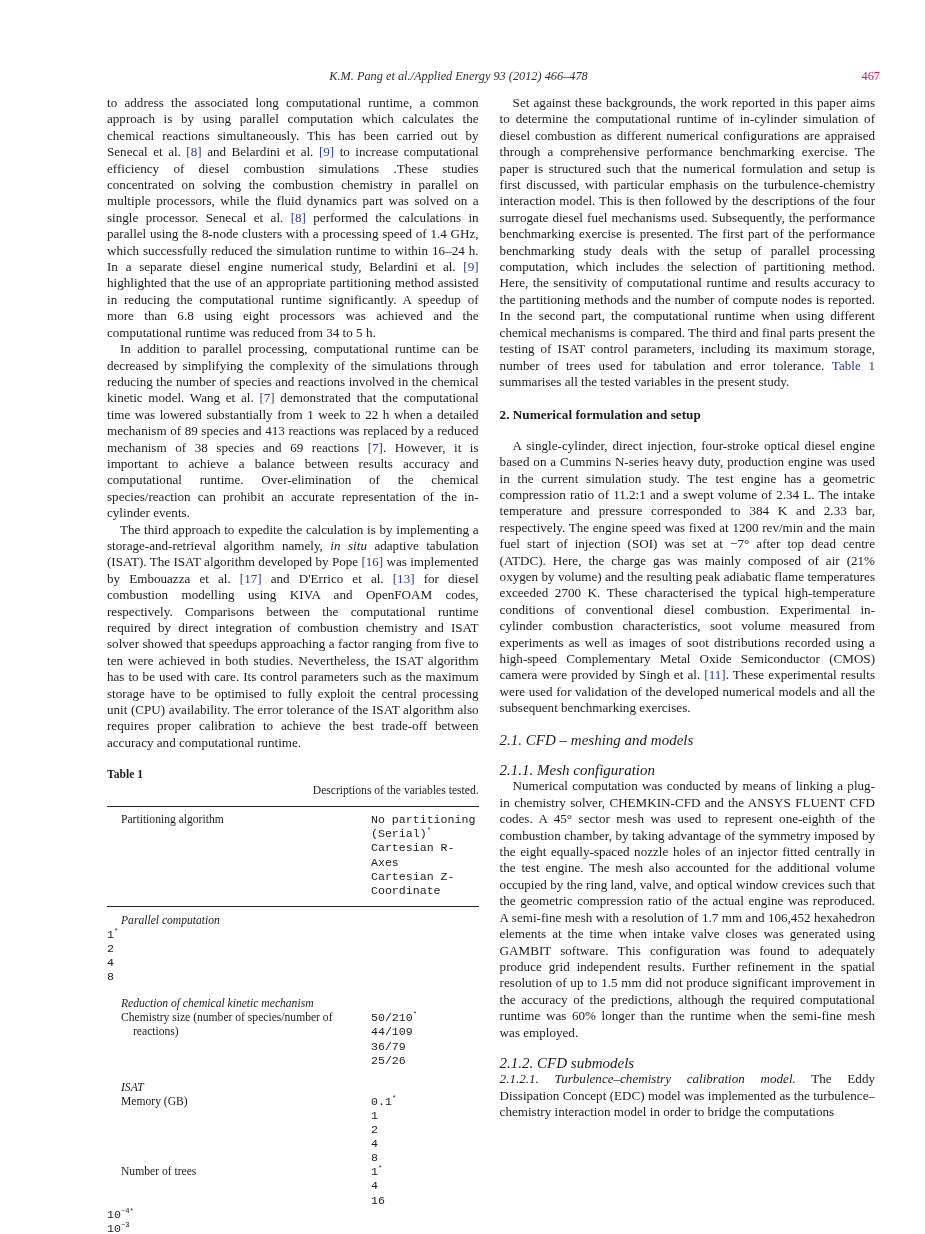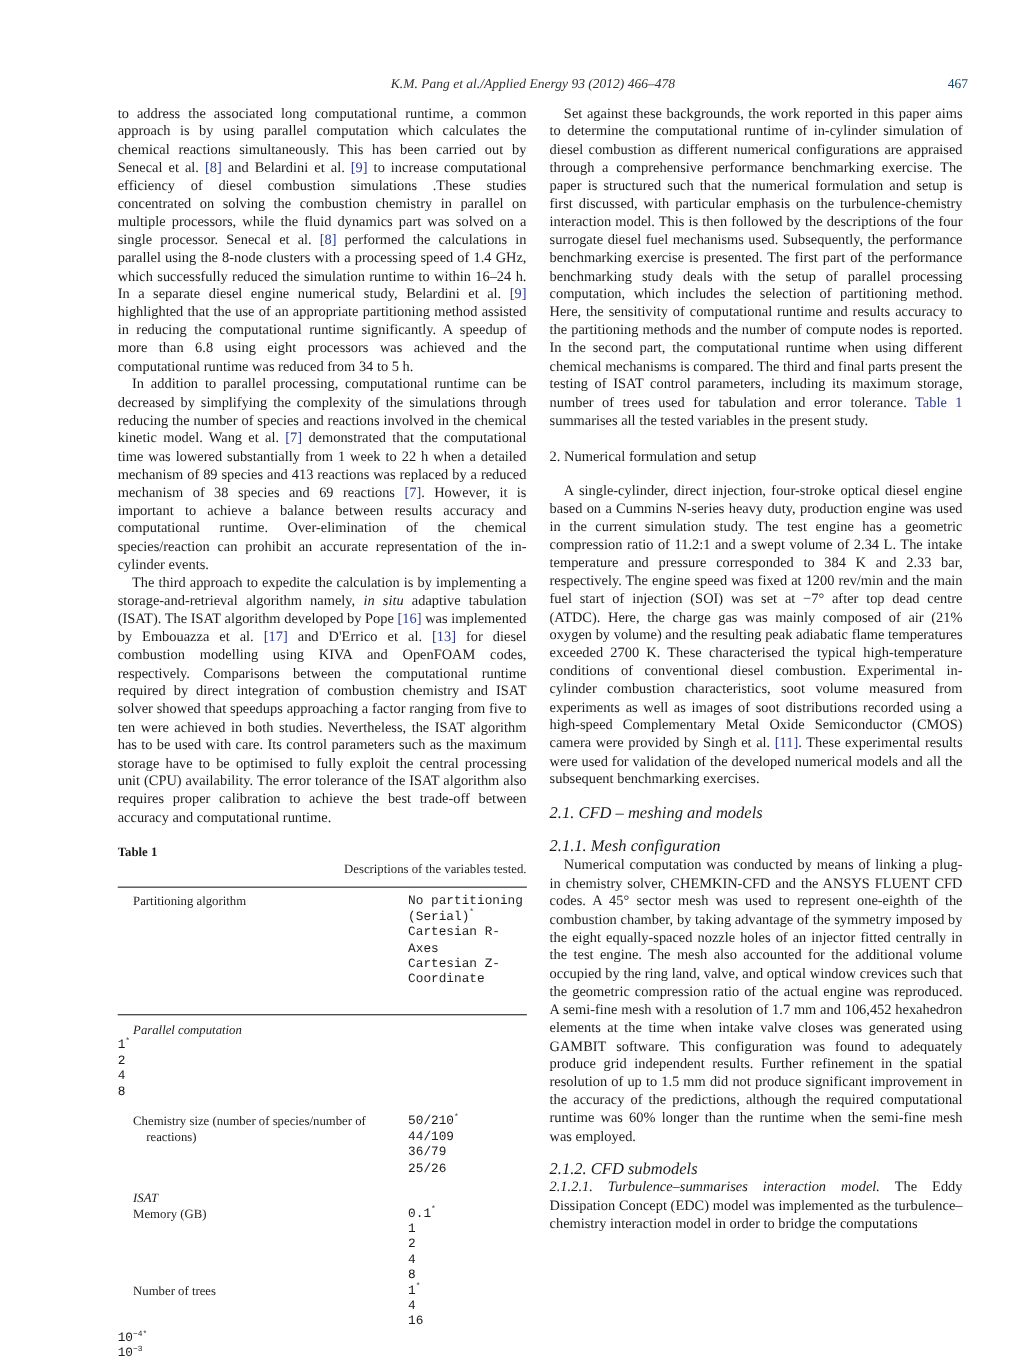--- a/index.html
+++ b/index.html
@@ -11,46 +11,46 @@
   html,body{margin:0;padding:0;background:#ffffff;}
   .page{
     position:relative;
     width:925px;height:1234px;
     background:#ffffff;
     overflow:hidden;
     font-family:"Liberation Serif","DejaVu Serif",serif;
     color:var(--text-color);
   }
   .running-head{
-    position:absolute;top:69px;left:80px;width:809px;
+    position:absolute;top:69px;left:54px;width:809px;
     text-align:center;
     font-style:italic;
     font-size:12.3px;
     color:#2f2f2f;
   }
   .page-num{
     position:absolute;top:69px;right:45px;
-    font-size:12.3px;color:#0c4a6e;
+    font-size:12.3px;color:#be185d;
   }
   .columns{
     position:absolute;top:95px;left:66px;width:809px;
     display:flex;gap:21px;
   }
   .col-left{width:392px;margin-left:41px;}
   .col-right{width:396px;}
   p.para{
     margin:0;
     font-size:13.1px;
     line-height:16.4px;
     text-align:justify;
     color:var(--text-color);
   }
   p.ind{text-indent:13px;}
   h2{
-    font-size:13.2px;font-weight:normal;font-style:normal;
+    font-size:13.2px;font-weight:bold;font-style:normal;
     margin:17px 0 14px;line-height:16.4px;
   }
   h3{
     font-size:15px;font-weight:normal;font-style:italic;
     line-height:16.4px;margin:0;
   }
   h3.gap{margin:15px 0 14px;}
   h3.tight{margin:14px 0 0;}
   .cite{color:var(--cite-color);}
   .it{font-style:italic;}
@@ -62,21 +62,21 @@
   .tbody{
     border-top:1.2px solid var(--rule-color);
     border-bottom:1.2px solid var(--rule-color);
     padding:6px 0 12px;
     font-size:11.6px;line-height:14.1px;
   }
   .tgroup{margin-bottom:13px;}
   .tgroup:last-child{margin-bottom:0;}
   .tgroup.rule-after{
     border-bottom:1.2px solid var(--rule-color);
-    padding-bottom:24px;margin-bottom:7px;
+    padding-bottom:8px;margin-bottom:7px;
   }
   .tsection{font-style:italic;padding-left:14px;}
   .trow{display:flex;}
   .tlabel{width:264px;padding-left:26px;text-indent:-12px;}
   .tvals{flex:1;font-family:Liberation Mono, monospace;}
   .tfoot{font-size:11px;line-height:13px;margin-top:6px;color:#242424;}
 </style>
 </head>
 <body>
 
@@ -113,20 +113,21 @@
               <div class="trow">
                 <div class="tvals">
                   <div class="tval"><span>1</span><sup>*</sup></div>
                   <div class="tval"><span>2</span></div>
                   <div class="tval"><span>4</span></div>
                   <div class="tval"><span>8</span></div>
                 </div>
               </div>
             </div>
             <div class="tgroup">
+              <div class="tsection">Reduction of chemical kinetic mechanism</div>
               <div class="trow">
                 <div class="tlabel">Chemistry size (number of species/number of reactions)</div>
                 <div class="tvals">
                   <div class="tval"><span>50/210</span><sup>*</sup></div>
                   <div class="tval"><span>44/109</span></div>
                   <div class="tval"><span>36/79</span></div>
                   <div class="tval"><span>25/26</span></div>
                 </div>
               </div>
             </div>
@@ -165,17 +166,17 @@
 
     <div class="col col-right">
       <div>
           <p class="para ind"><span>Set against these backgrounds, the work reported in this paper aims to determine the computational runtime of in-cylinder simulation of diesel combustion as different numerical configurations are appraised through a comprehensive performance benchmarking exercise. The paper is structured such that the numerical formulation and setup is first discussed, with particular emphasis on the turbulence-chemistry interaction model. This is then followed by the descriptions of the four surrogate diesel fuel mechanisms used. Subsequently, the performance benchmarking exercise is presented. The first part of the performance benchmarking study deals with the setup of parallel processing computation, which includes the selection of partitioning method. Here, the sensitivity of computational runtime and results accuracy to the partitioning methods and the number of compute nodes is reported. In the second part, the computational runtime when using different chemical mechanisms is compared. The third and final parts present the testing of ISAT control parameters, including its maximum storage, number of trees used for tabulation and error tolerance. </span><span class="cite">Table 1</span><span> summarises all the tested variables in the present study.</span></p>
           <h2>2. Numerical formulation and setup</h2>
           <p class="para ind"><span>A single-cylinder, direct injection, four-stroke optical diesel engine based on a Cummins N-series heavy duty, production engine was used in the current simulation study. The test engine has a geometric compression ratio of 11.2:1 and a swept volume of 2.34 L. The intake temperature and pressure corresponded to 384 K and 2.33 bar, respectively. The engine speed was fixed at 1200 rev/min and the main fuel start of injection (SOI) was set at −7° after top dead centre (ATDC). Here, the charge gas was mainly composed of air (21% oxygen by volume) and the resulting peak adiabatic flame temperatures exceeded 2700 K. These characterised the typical high-temperature conditions of conventional diesel combustion. Experimental in-cylinder combustion characteristics, soot volume measured from experiments as well as images of soot distributions recorded using a high-speed Complementary Metal Oxide Semiconductor (CMOS) camera were provided by Singh et al. </span><span class="cite">[11]</span><span>. These experimental results were used for validation of the developed numerical models and all the subsequent benchmarking exercises.</span></p>
           <h3 class="gap">2.1. CFD – meshing and models</h3>
           <h3 class="tight">2.1.1. Mesh configuration</h3>
           <p class="para ind"><span>Numerical computation was conducted by means of linking a plug-in chemistry solver, CHEMKIN-CFD and the ANSYS FLUENT CFD codes. A 45° sector mesh was used to represent one-eighth of the combustion chamber, by taking advantage of the symmetry imposed by the eight equally-spaced nozzle holes of an injector fitted centrally in the test engine. The mesh also accounted for the additional volume occupied by the ring land, valve, and optical window crevices such that the geometric compression ratio of the actual engine was reproduced. A semi-fine mesh with a resolution of 1.7 mm and 106,452 hexahedron elements at the time when intake valve closes was generated using GAMBIT software. This configuration was found to adequately produce grid independent results. Further refinement in the spatial resolution of up to 1.5 mm did not produce significant improvement in the accuracy of the predictions, although the required computational runtime was 60% longer than the runtime when the semi-fine mesh was employed.</span></p>
           <h3 class="tight">2.1.2. CFD submodels</h3>
-          <p class="para"><span class="it">2.1.2.1. Turbulence–summarises interaction model.</span><span> The Eddy Dissipation Concept (EDC) model was implemented as the turbulence–chemistry interaction model in order to bridge the computations</span></p>
+          <p class="para"><span class="it">2.1.2.1. Turbulence–chemistry calibration model.</span><span> The Eddy Dissipation Concept (EDC) model was implemented as the turbulence–chemistry interaction model in order to bridge the computations</span></p>
         </div>
     </div>
   </div>
 </div>
 
 </body></html>

